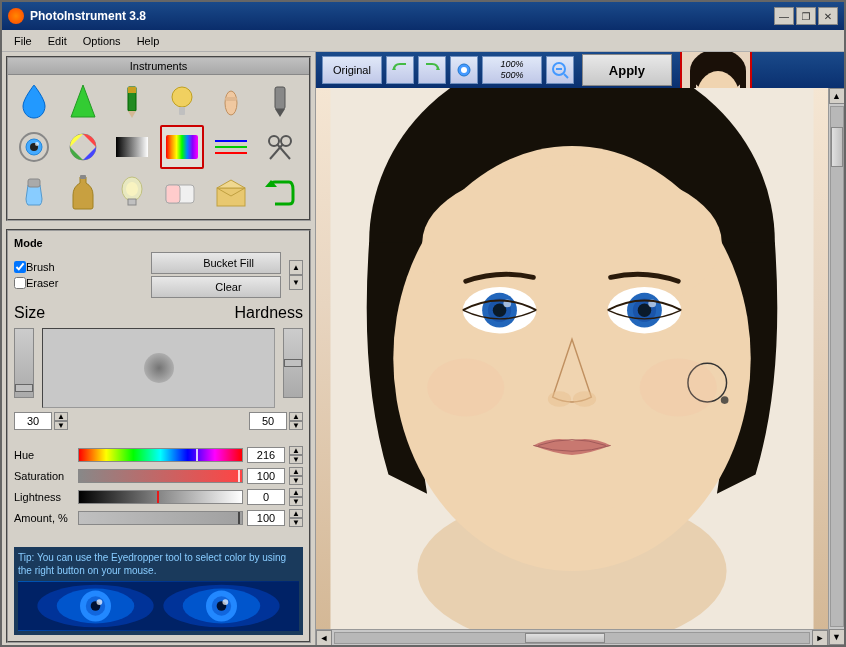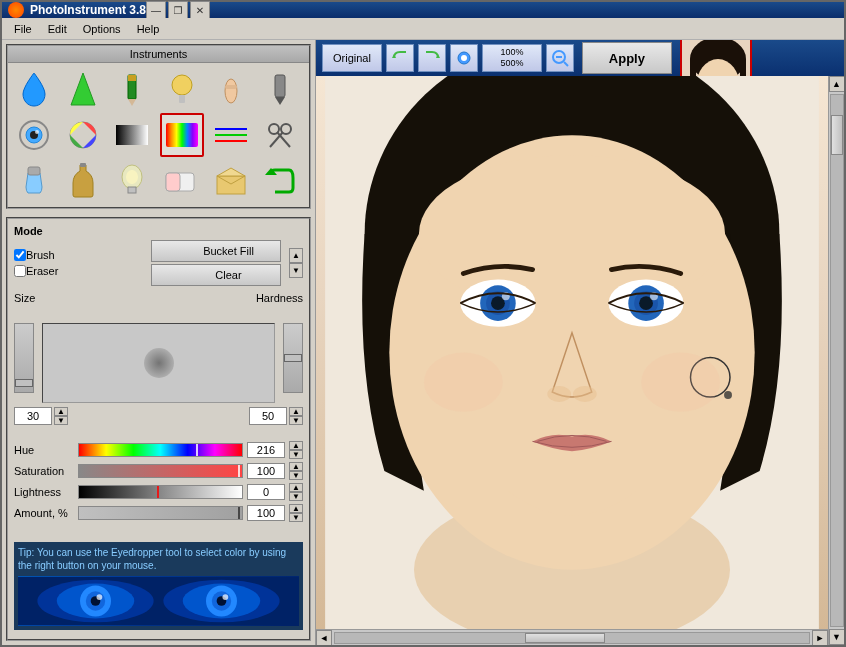--- a/index.html
+++ b/index.html
@@ -1,21 +1,21 @@
 <!DOCTYPE html>
 <html><head>
   <meta charset="utf-8">
   <style>
     * { box-sizing: border-box; margin: 0; padding: 0; }
     body { font-family: 'Segoe UI', Tahoma, Arial, sans-serif; font-size: 11px; background: #000; overflow: hidden; }
 
     .window { width: 846px; height: 647px; background: #d4d0c8; border: 2px solid #666; position: relative; display: flex; flex-direction: column; }
 
     
-    .titlebar { height: 16px; background: linear-gradient(180deg, #1a4a8a 0%, #0a2d6b 100%); display: flex; align-items: center; padding: 0 6px; }
+    .titlebar { height: 28px; background: linear-gradient(180deg, #1a4a8a 0%, #0a2d6b 100%); display: flex; align-items: center; padding: 0 6px; justify-content: space-between; }
     .titlebar-left { display: flex; align-items: center; gap: 6px; }
     .app-icon { width: 16px; height: 16px; background: radial-gradient(circle, #ff8800, #ff4400); border-radius: 50%; }
     .titlebar-title { color: white; font-size: 12px; font-weight: bold; }
     .titlebar-buttons { display: flex; gap: 2px; }
     .tb-btn { width: 20px; height: 18px; background: #d4d0c8; border: 1px solid #888; cursor: pointer; display: flex; align-items: center; justify-content: center; font-size: 10px; color: #333; }
     .tb-btn.close { background: #d4d0c8; }
 
     
     .menubar { height: 22px; background: #d4d0c8; display: flex; align-items: center; padding: 0 4px; border-bottom: 1px solid #b0b0b0; }
     .menubar-item { padding: 2px 8px; cursor: pointer; font-size: 11px; color: #000; }
@@ -39,21 +39,21 @@
 
     .mode-section { margin-bottom: 6px; }
     .mode-label { font-weight: bold; font-size: 11px; margin-bottom: 3px; }
     .mode-row { display: flex; align-items: center; gap: 8px; }
     .checkbox-row { display: flex; align-items: flex-end; margin: 1px 0; }
     .buttons-col { display: flex; flex-direction: column; gap: 2px; margin-left: auto; }
 
     .tool-btn { width: 130px; height: 22px; background: linear-gradient(180deg, #e8e8e8, #c8c8c8); border: 1px solid #888; cursor: pointer; font-size: 11px; text-align: center; display: flex; align-items: center; justify-content: center; padding-left: 25px; }
 
     .sliders-section { margin-bottom: 6px; }
-    .slider-header { display: flex; justify-content: space-between; font-size: 11px; margin-bottom: 19px; }
+    .slider-header { display: flex; justify-content: space-between; font-size: 16px; margin-bottom: 6px; }
     .slider-area { display: flex; gap: 8px; margin-bottom: 4px; }
     .slider-container { display: flex; flex-direction: column; align-items: center; }
     .vertical-slider { width: 20px; height: 70px; background: linear-gradient(180deg, #ccc, #aaa); border: 1px solid #888; position: relative; cursor: pointer; }
     .blur-preview { flex: 1; height: 80px; display: flex; align-items: center; justify-content: center; background: #c8c8c8; border: 1px inset #999; }
     .blur-circle { width: 30px; height: 30px; background: radial-gradient(circle, rgba(80,80,80,0.7) 0%, rgba(180,180,180,0.1) 100%); border-radius: 50%; }
 
     .value-row { display: flex; gap: 20px; margin-bottom: 16px; }
     .value-box { display: flex; align-items: center; gap: 2px; }
     .value-input { width: 38px; height: 18px; background: white; border: 1px solid #888; text-align: center; font-size: 11px; }
     .spin-btns { display: flex; flex-direction: column; }
@@ -435,21 +435,21 @@
               <path d="M15 9 Q15 3 9 3 L3 3" fill="none" stroke="#44bb44" stroke-width="2"></path>
               <polygon points="15,5 13,9 17,9" fill="#44bb44"></polygon>
             </svg>
         </button>
         <button class="tb-icon-btn" title="Zoom In">
           <svg width="18" height="18" viewBox="0 0 18 18">
             <circle cx="9" cy="9" r="6" fill="#4499ff" stroke="#2277cc" stroke-width="1"></circle>
             <circle cx="9" cy="9" r="3" fill="white"></circle>
           </svg>
         </button>
-        <button class="zoom-btn" style="white-space:pre;line-height:1.2;font-size:9px;">100%
+        <button class="zoom-btn" style="white-space:pre;line-height:1.2;font-size:9px;font-style:italic;">100%
 500%</button>
         <button class="tb-icon-btn" title="Zoom Out">
           <svg width="18" height="18" viewBox="0 0 18 18">
             <circle cx="8" cy="8" r="6" fill="none" stroke="#4499ff" stroke-width="2"></circle>
             <line x1="13" y1="13" x2="17" y2="17" stroke="#4499ff" stroke-width="2"></line>
             <line x1="5" y1="8" x2="11" y2="8" stroke="#4499ff" stroke-width="2"></line>
           </svg>
         </button>
         <button class="apply-btn">Apply</button>
 

